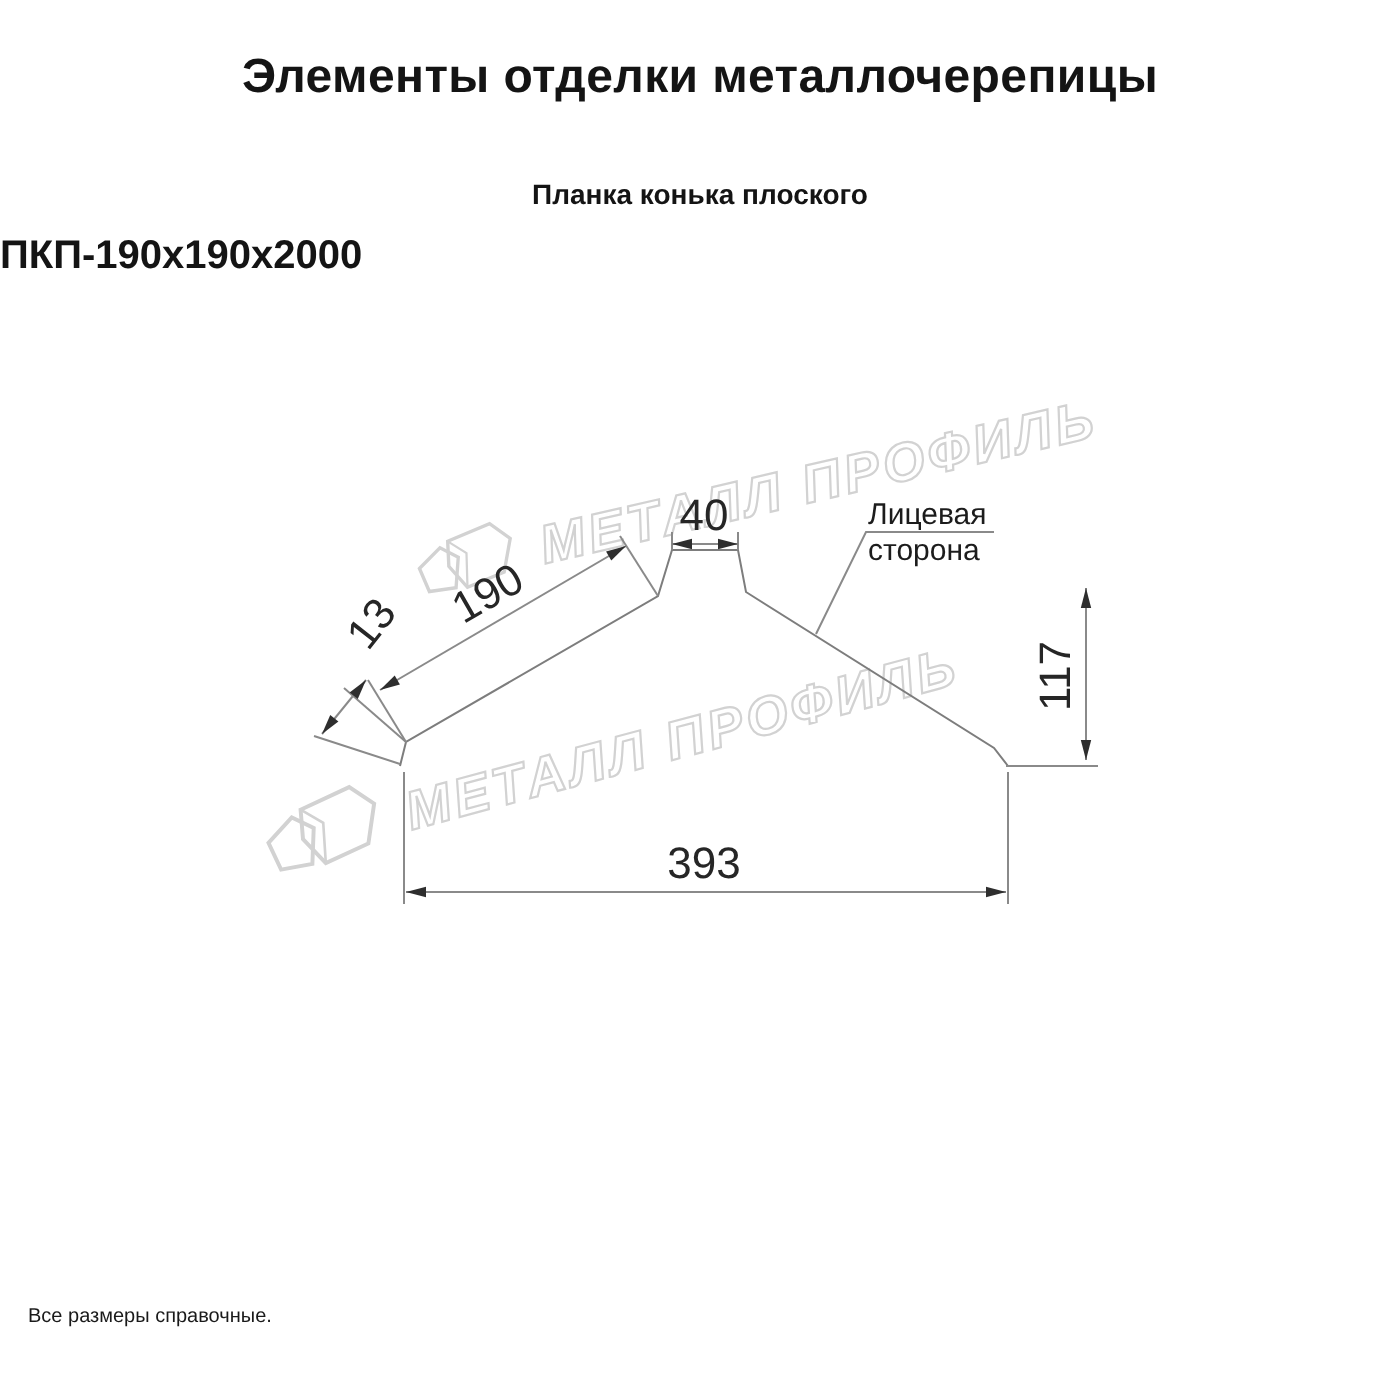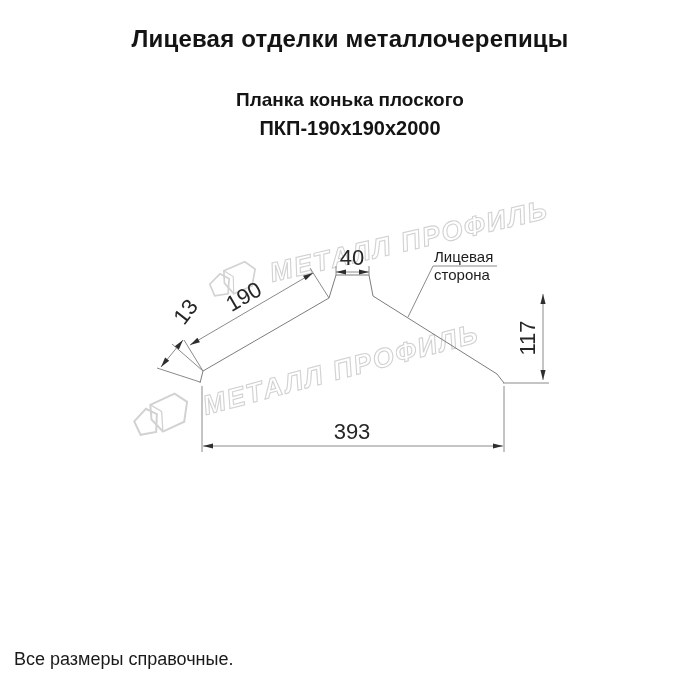--- a/index.html
+++ b/index.html
@@ -7,24 +7,24 @@
     position:relative;width:700px;height:700px;background:#ffffff;
     font-family:"Liberation Sans", sans-serif;color:#111;overflow:hidden;
   }
   
   .title{
     position:absolute;top:25px;left:0;width:100%;text-align:center;
     font-size:24px;font-weight:700;letter-spacing:0.2px;color:#141414;white-space:nowrap;
   }
   .subtitle{
     position:absolute;top:89px;left:0;width:100%;text-align:center;
-    font-size:19px;font-weight:700;color:#141414;white-space:nowrap;
+    font-size:14px;font-weight:700;color:#141414;white-space:nowrap;
   }
   .product-code{
-    position:absolute;top:117px;left:0;width:100%;text-align:center;
+    position:absolute;top:117px;left:0;width:100%;text-align:left;
     font-size:20px;font-weight:700;color:#141414;white-space:nowrap;
   }
   
   .wm{
     position:absolute;display:flex;align-items:center;gap:10px;
     transform-origin:left center;pointer-events:none;
   }
   .wm-text{
     font-style:italic;font-weight:700;font-size:27px;letter-spacing:2px;white-space:nowrap;
     color:rgba(255,255,255,0.55);
@@ -35,21 +35,21 @@
   .wm svg{display:block;}
   
   .drawing{position:absolute;left:0;top:0;}
   .dwg-line{stroke:#7d7d7d;stroke-width:1;fill:none;}
   .thin-line{stroke:#8a8a8a;stroke-width:1;fill:none;}
   .arrow{fill:#2e2e2e;stroke:none;}
   .dim-text{font-family:"Liberation Sans",sans-serif;font-size:22px;fill:#262626;}
   .face-text{font-family:"Liberation Sans",sans-serif;font-size:15px;fill:#1c1c1c;}
   
   .footer{
-    position:absolute;left:14px;top:650px;font-size:18px;line-height:18px;color:#1a1a1a;
+    position:absolute;left:14px;top:650px;font-size:10px;line-height:18px;color:#1a1a1a;
   }
 </style>
 </head>
 <body>
 
 <div class="page">
 
   <div class="wm wm1">
     <svg width="56" height="48" viewBox="0 0 100 70">
       <polygon points="8,30 30,16 44,28 36,54 12,52" fill="none" stroke="#d2d2d2" stroke-width="3"></polygon>
@@ -61,21 +61,21 @@
 
   <div class="wm wm2">
     <svg width="66" height="56" viewBox="0 0 100 70">
       <polygon points="8,30 30,16 44,28 36,54 12,52" fill="none" stroke="#d2d2d2" stroke-width="3"></polygon>
       <polygon points="38,12 78,5 93,22 81,50 46,56 34,34" fill="none" stroke="#d2d2d2" stroke-width="3"></polygon>
       <polyline points="38,12 52,26 46,56" fill="none" stroke="#d2d2d2" stroke-width="2"></polyline>
     </svg>
     <span class="wm-text">МЕТАЛЛ ПРОФИЛЬ</span>
   </div>
 
-  <div class="title">Лицевая отделки металлочерепицы</div>
+  <div class="title">Элементы отделки металлочерепицы</div>
   <div class="subtitle">Планка конька плоского</div>
   <div class="product-code">ПКП-190х190х2000</div>
 
   <svg class="drawing" width="700" height="700" viewBox="0 0 700 700">
 
     <polyline class="dwg-line" points="200,383 203,371 329,298 336,275 369,275 373,296 497,374 504,383"></polyline>
 
     <line class="thin-line" x1="336" y1="275" x2="336" y2="266"></line>
     <line class="thin-line" x1="369" y1="275" x2="369" y2="266"></line>
     <line class="thin-line" x1="336" y1="272" x2="369" y2="272"></line>

